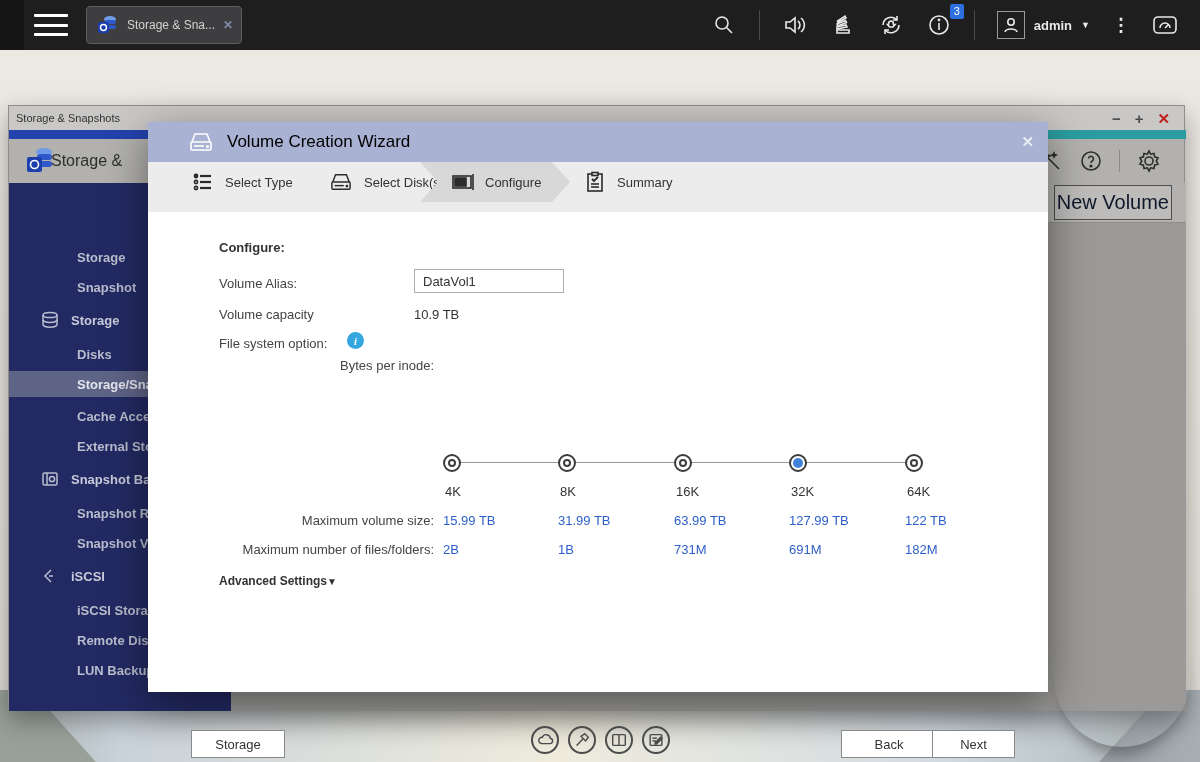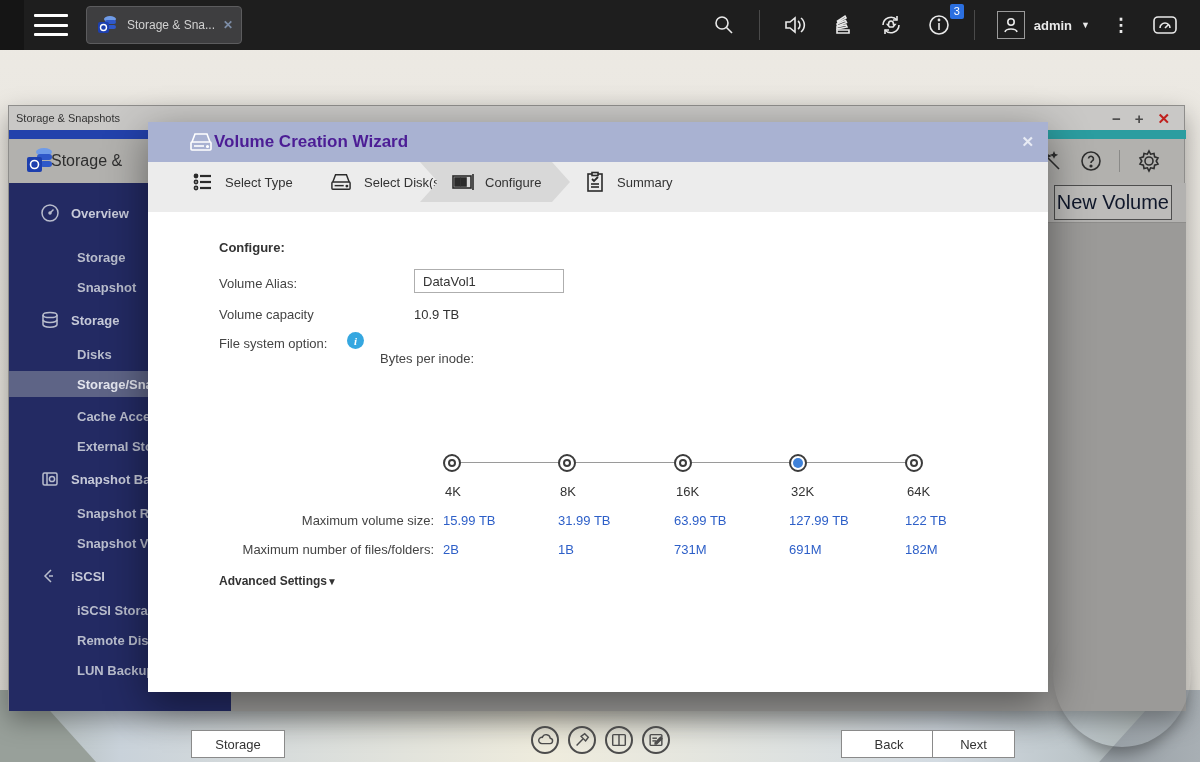--- a/index.html
+++ b/index.html
@@ -72,21 +72,21 @@
   .nav-item.sub .nav-lbl { margin-left:68px; }
   .nav-item.selected { background:#5e6486; color:#e3e5ee; }
   .nav-ic svg { stroke:#b9bdcd; fill:none; stroke-width:1.5; }
 
   
   .dialog { position:absolute; left:148px; top:122px; width:900px; height:570px; background:#fff;
     box-shadow:0 12px 40px rgba(0,0,0,.45); }
   .dlg-title { position:absolute; top:0; left:0; width:100%; height:40px; background:#a9b2d2;
     display:flex; align-items:center; }
   .dlg-title svg { margin-left:40px; stroke:#fff; fill:none; stroke-width:1.6; }
-  .dlg-title .t { color:#4c1d95; font-size:17px; font-weight:bold; }
+  .dlg-title .t { color:#000000; font-size:17px; font-weight:normal; margin-left:13px; }
   .dlg-close { margin-left:auto; margin-right:14px; color:#e8ebf4; font-size:15px; font-weight:bold; cursor:pointer; }
   .steps { position:absolute; top:40px; left:0; width:100%; height:50px; background:#ececec; }
   .step { position:absolute; top:0; height:40px; display:flex; align-items:center; gap:11px;
     font-size:13px; color:#333; }
   .step svg { stroke:#2b2b2b; fill:none; stroke-width:1.6; }
   .step.s1 { left:44px; } .step.s2 { left:181px; }
   .step.active { left:272px; width:150px; background:#d8d8d8; padding-left:30px;
     clip-path:polygon(0 0,calc(100% - 18px) 0,100% 50%,calc(100% - 18px) 100%,0 100%,18px 50%); }
   .step.s4 { left:436px; }
 
@@ -96,21 +96,21 @@
   .lbl-alias { left:71px; top:64px; }
   .alias-input { left:266px; top:57px; width:150px; height:24px; border:1px solid #aeaeae;
     font-size:13px; color:#333; padding:0 8px; font-family:inherit; }
   .lbl-cap { left:71px; top:95px; }
   .val-cap { left:266px; top:95px; color:#333; }
   .lbl-fso { left:71px; top:124px; }
   .info-ic { left:199px; top:120px; width:17px; height:17px; border-radius:50%; background:#35a7e0;
     color:#fff; font-size:11px; font-weight:bold; font-style:italic; display:flex; align-items:center;
     justify-content:center; cursor:pointer; font-family:"Liberation Serif", serif; }
   .lbl-right { width:286px; text-align:right; left:0; }
-  .lbl-inode { top:139px;margin-left:40px; }
+  .lbl-inode { top:146px; }
   .slider-line { left:304px; top:250px; width:462px; height:1px; background:#9a9a9a; }
   .radio { width:18px; height:18px; border:2px solid #3c3c3c; border-radius:50%; background:#fff;
     position:absolute; top:242px; cursor:pointer; }
   .radio::after { content:''; position:absolute; inset:3px; border:2px solid #3c3c3c; border-radius:50%; }
   .radio.sel::after { inset:2px; border:none; background:#3f82da; }
   .c0{left:295px}.c1{left:410px}.c2{left:526px}.c3{left:641px}.c4{left:757px}
   .opt-lbl { top:272px; color:#333; }
   .ol0{left:297px}.ol1{left:412px}.ol2{left:528px}.ol3{left:643px}.ol4{left:759px}
   .lbl-maxsize { top:301px;padding-left:42px; }
   .lbl-maxfiles { top:330px; }
@@ -267,30 +267,20 @@
             <path d="M13 3l1.6 3.2 3.4-.8 .6 3.4 3.4 1.2-1.8 3 1.8 3-3.4 1.2-.6 3.4-3.4-.8L13 23l-1.6-3.2-3.4.8-.6-3.4L4 16l1.8-3L4 10l3.4-1.2 .6-3.4 3.4 .8z"></path>
           </svg>
       </span>
     </div>
     <div class="win-toolbar">
       <button class="btn-newvol">New Volume</button>
     </div>
     <div class="win-content"></div>
 
     <div class="sidebar">
-      <div class="nav-item hdr" style="top:17px">
-        <span class="nav-ic">
-            <svg width="20" height="20" viewBox="0 0 20 20">
-              <circle cx="10" cy="10" r="8"></circle>
-              <line x1="10" y1="10" x2="13.5" y2="6.5"></line>
-              <circle cx="10" cy="10" r="1" fill="#b9bdcd"></circle>
-            </svg>
-          </span>
-        <span class="nav-lbl">Overview</span>
-      </div>
       <div class="nav-item sub" style="top:61px">
           <span class="nav-lbl">Storage</span>
         </div>
       <div class="nav-item sub" style="top:91px">
           <span class="nav-lbl">Snapshot</span>
         </div>
       <div class="nav-item hdr" style="top:124px">
         <span class="nav-ic">
             <svg width="20" height="20" viewBox="0 0 20 20">
               <ellipse cx="10" cy="5" rx="7" ry="2.6"></ellipse>

